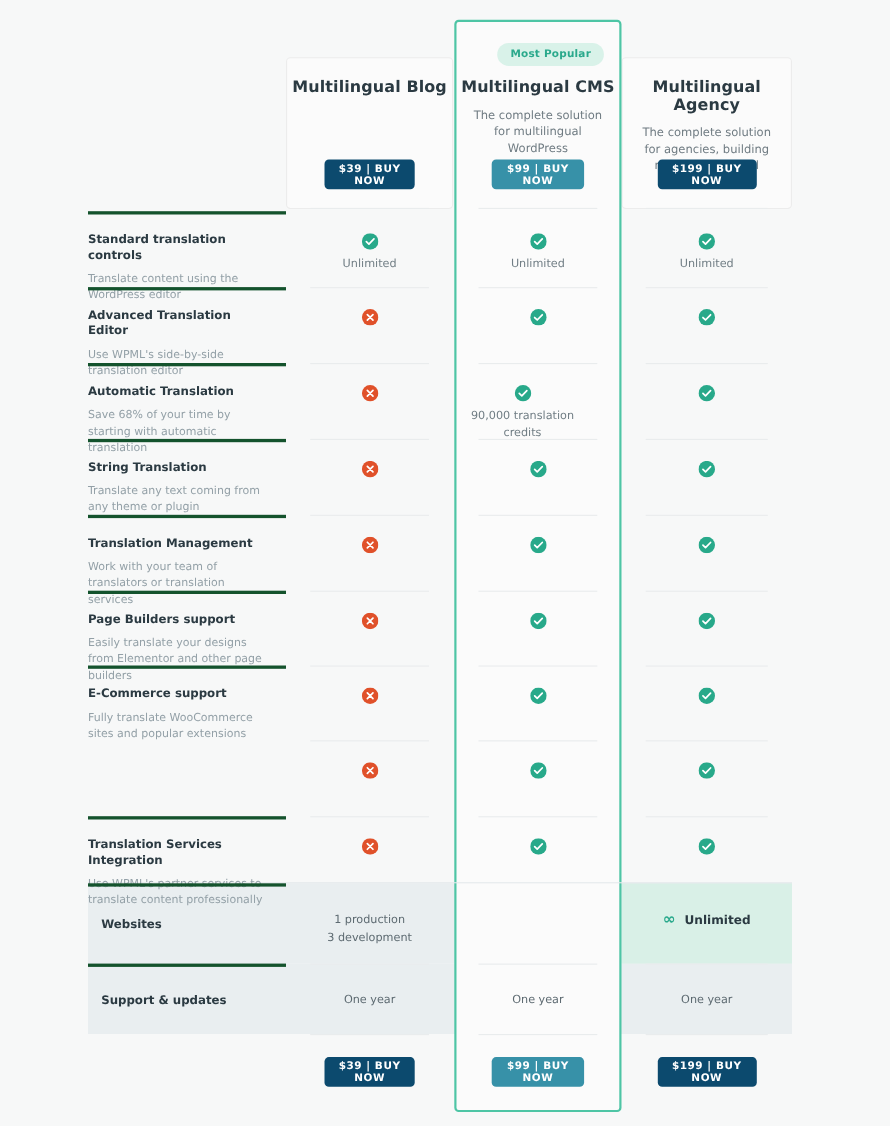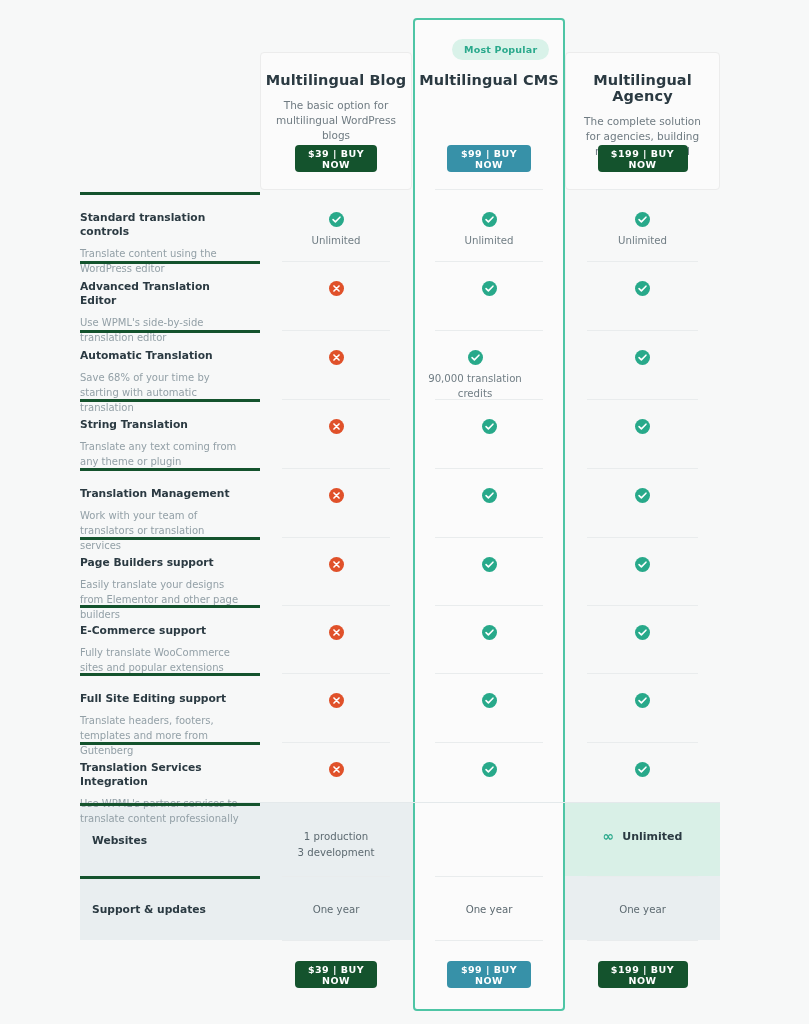--- a/index.html
+++ b/index.html
@@ -53,21 +53,21 @@
   
   .buy {
     position: absolute; z-index: 4;
     display: flex; align-items: center; justify-content: center;
     height: 27px; border-radius: 4px;
     font-size: 9.5px; font-weight: bold; letter-spacing: .5px;
     color: #ffffff; cursor: pointer;
     border: none;
     font-family: "DejaVu Sans", "Liberation Sans", sans-serif;
   }
-  .buy.dark { background: #14532d; }
+  .buy.dark { background: #0c4a6e; }
   .buy.teal { background: #3791a8; }
 
   
   .row-band {
     position: absolute; left: 80px; width: 640px;
     z-index: 0;
   }
   .row-band.shaded { background: #e9eef0; }
 
   .feat-cell {
@@ -120,24 +120,24 @@
 <div id="root">
 
 <div class="plain-card" style="left: 260px; width: 152px;"></div>
     <div class="plain-card" style="left: 565px; width: 155px;"></div>
     <div class="row-band shaded" style="top: 803px; height: 73px;"></div>
     <div class="row-band shaded" style="top: 876px; height: 64px;"></div>
     <div class="mint-cell" style="left: 565px; width: 155px; top: 803px; height: 73px;"></div>
     <div id="popular-frame"></div>
     <div class="head" style="left: 260px; width: 152px;">
       <div class="plan-name">Multilingual Blog</div>
-      <div class="plan-desc">The basic option for multilingual WordPress blogs</div>
     </div>
     <div class="head" style="left: 413px; width: 152px;">
       <div class="plan-name">Multilingual CMS</div>
+      <div class="plan-desc">The complete solution for multilingual WordPress</div>
     </div>
     <div class="head" style="left: 565px; width: 155px;">
       <div class="plan-name">Multilingual Agency</div>
       <div class="plan-desc">The complete solution for agencies, building many multilingual websites</div>
     </div>
     <div class="badge">Most Popular</div>
     <button class="buy dark" style="width: 82px; left: 295px; top: 145px;">$39 | BUY NOW</button>
     <button class="buy teal" style="width: 84px; left: 447px; top: 145px;">$99 | BUY NOW</button>
     <button class="buy dark" style="width: 90px; left: 597.5px; top: 145px;">$199 | BUY NOW</button>
     <button class="buy dark" style="width: 82px; left: 295px; top: 961px;">$39 | BUY NOW</button>
@@ -315,24 +315,20 @@
         <path d="M5.4 10.2 L8.5 13.2 L14.6 6.9" fill="none" stroke="#ffffff" stroke-width="2.1" stroke-linecap="round" stroke-linejoin="round"></path>
       </svg>
     </div>
     <div class="val-divider" style="left: 587px; width: 111px; top: 605px;"></div>
     <div class="val-cell" style="left: 565px; width: 155px; top: 625px;">
       <svg class="ico" viewBox="0 0 20 20">
         <circle cx="10" cy="10" r="10" fill="#28a98a"></circle>
         <path d="M5.4 10.2 L8.5 13.2 L14.6 6.9" fill="none" stroke="#ffffff" stroke-width="2.1" stroke-linecap="round" stroke-linejoin="round"></path>
       </svg>
     </div>
-    <div class="feat-cell" style="top: 673px; height: 69px;">
-      <div class="feat-title">Full Site Editing support</div>
-      <div class="feat-sub">Translate headers, footers, templates and more from Gutenberg</div>
-    </div>
     <div class="val-divider" style="left: 282px; width: 108px; top: 673px;"></div>
     <div class="val-cell" style="left: 260px; width: 152px; top: 693px;">
       <svg class="ico" viewBox="0 0 20 20">
         <circle cx="10" cy="10" r="10" fill="#e0512a"></circle>
         <path d="M6.6 6.6 L13.4 13.4 M13.4 6.6 L6.6 13.4" fill="none" stroke="#ffffff" stroke-width="2.1" stroke-linecap="round"></path>
       </svg>
     </div>
     <div class="val-divider" style="left: 435px; width: 108px; top: 673px;"></div>
     <div class="val-cell" style="left: 413px; width: 152px; top: 693px;">
       <svg class="ico" viewBox="0 0 20 20">

